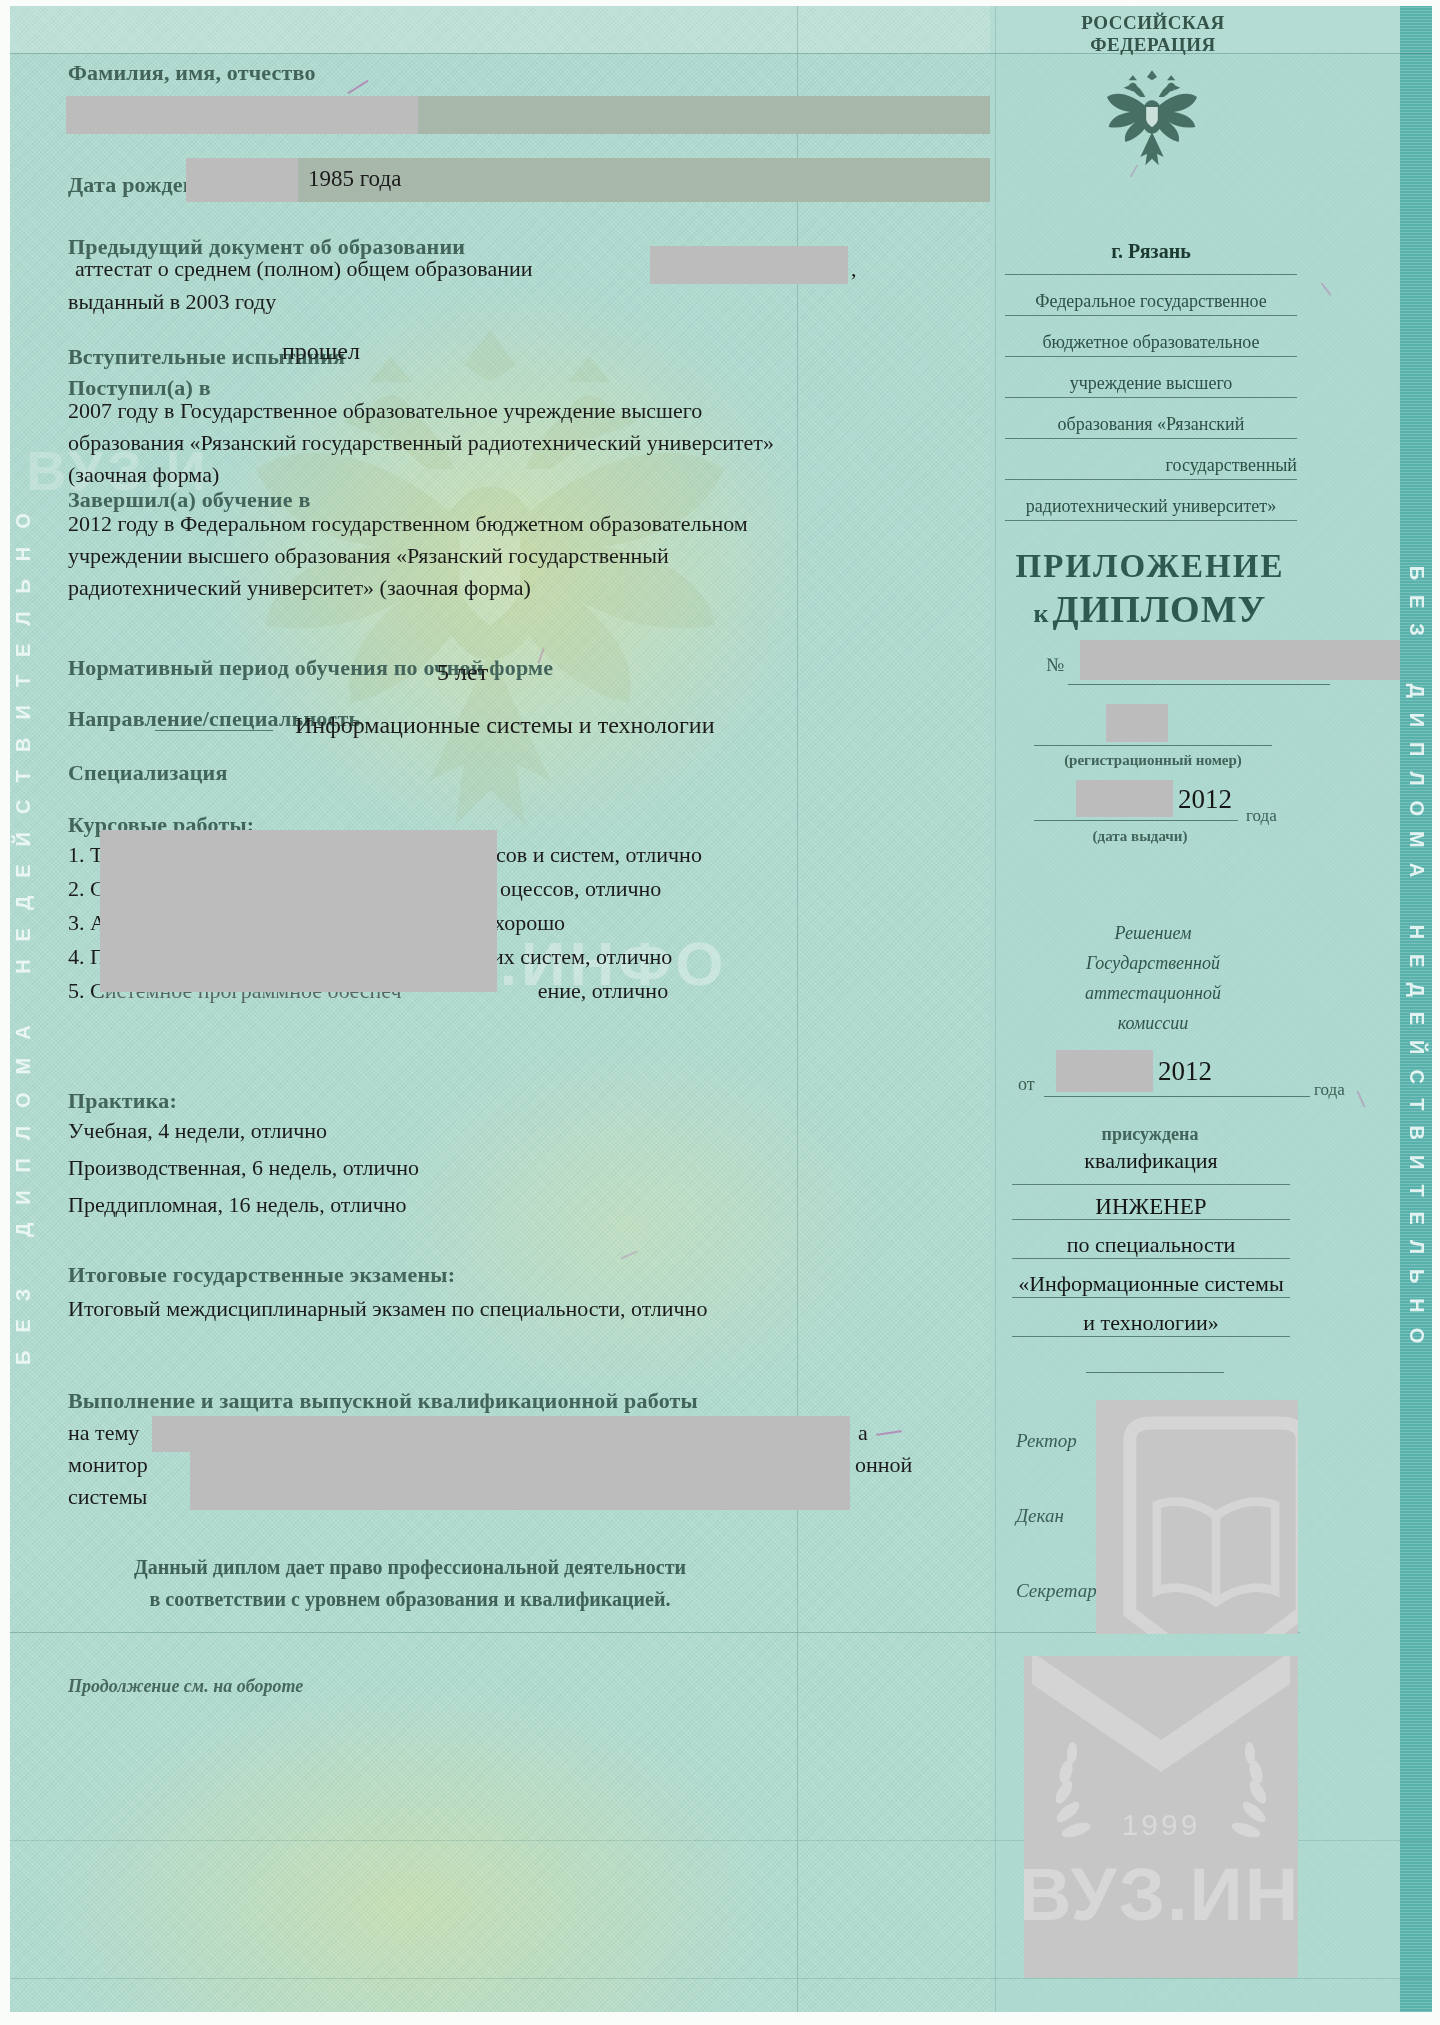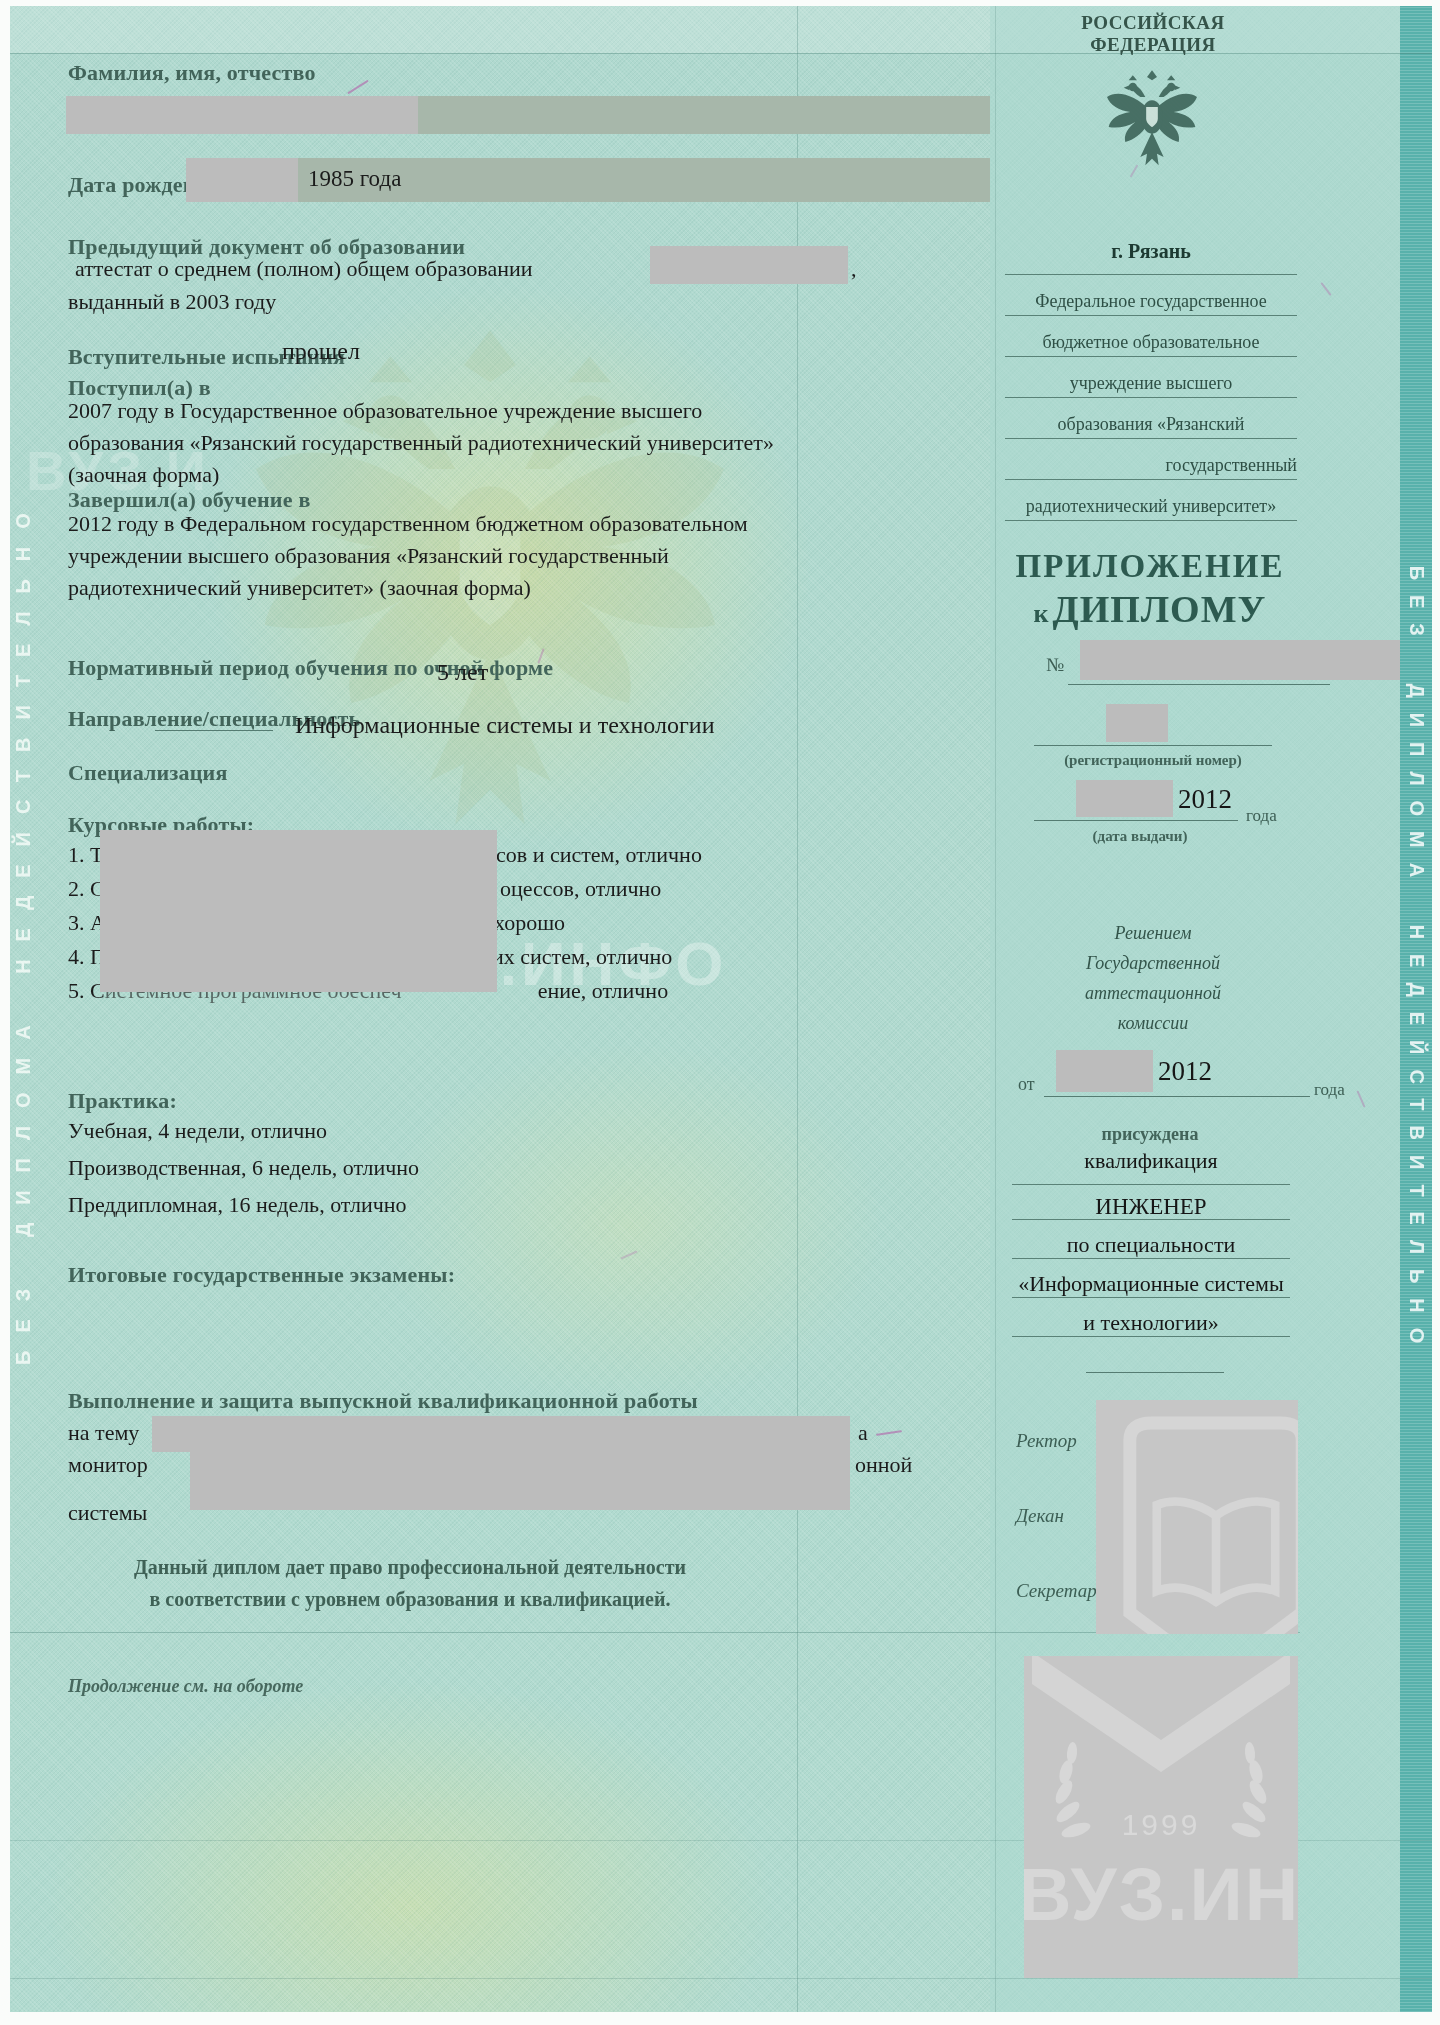--- a/index.html
+++ b/index.html
@@ -128,27 +128,28 @@
   <div class="abs val z2" style="left:68px;top:944px;"><span>4. П</span><span class="abs" style="left:424px;top:0;">их систем, отлично</span></div>
   <div class="abs val z2" style="left:68px;top:978px;"><span>5. С</span><span style="display:inline-block;width:433px;overflow:hidden;opacity:.6;vertical-align:bottom;">истемное программное обеспеч</span><span>ение, отлично</span></div>
   <div class="abs red" style="left:100px;top:830px;width:397px;height:162px;"></div>
 
   <div class="abs lbl z2" style="left:68px;top:1088px;">Практика:</div>
   <div class="abs val z2" style="left:68px;top:1118px;">Учебная, 4 недели, отлично</div>
   <div class="abs val z2" style="left:68px;top:1155px;">Производственная, 6 недель, отлично</div>
   <div class="abs val z2" style="left:68px;top:1192px;">Преддипломная, 16 недель, отлично</div>
 
   <div class="abs lbl z2" style="left:68px;top:1262px;">Итоговые государственные экзамены:</div>
+  <div class="abs val z2" style="left:68px;top:1296px;">Итоговый междисциплинарный экзамен по специальности, отлично</div>
 
   <div class="abs lbl z2" style="left:68px;top:1388px;">Выполнение и защита выпускной квалификационной работы</div>
   <div class="abs val z2" style="left:68px;top:1420px;">на тему</div>
   <div class="abs val z2" style="left:858px;top:1420px;">а</div>
   <div class="abs val z2" style="left:68px;top:1452px;">монитор</div>
   <div class="abs val z2" style="left:855px;top:1452px;">онной</div>
-  <div class="abs val z2" style="left:68px;top:1484px;margin-top:16px;">системы</div>
+  <div class="abs val z2" style="left:68px;top:1484px;">системы</div>
   <div class="abs red" style="left:152px;top:1416px;width:698px;height:36px;"></div>
   <div class="abs red" style="left:190px;top:1450px;width:660px;height:60px;"></div>
 
   <div class="abs z2" style="left:90px;top:1556px;width:640px;text-align:center;font-weight:bold;font-size:20px;color:#3f6156;">
     <div>Данный диплом дает право профессиональной деятельности</div>
     <div style="margin-top:9px;">в соответствии с уровнем образования и квалификацией.</div>
   </div>
 
   <div class="abs z2" style="left:68px;top:1676px;font-style:italic;font-weight:bold;font-size:18px;color:#47685e;">Продолжение см. на обороте</div>
 

